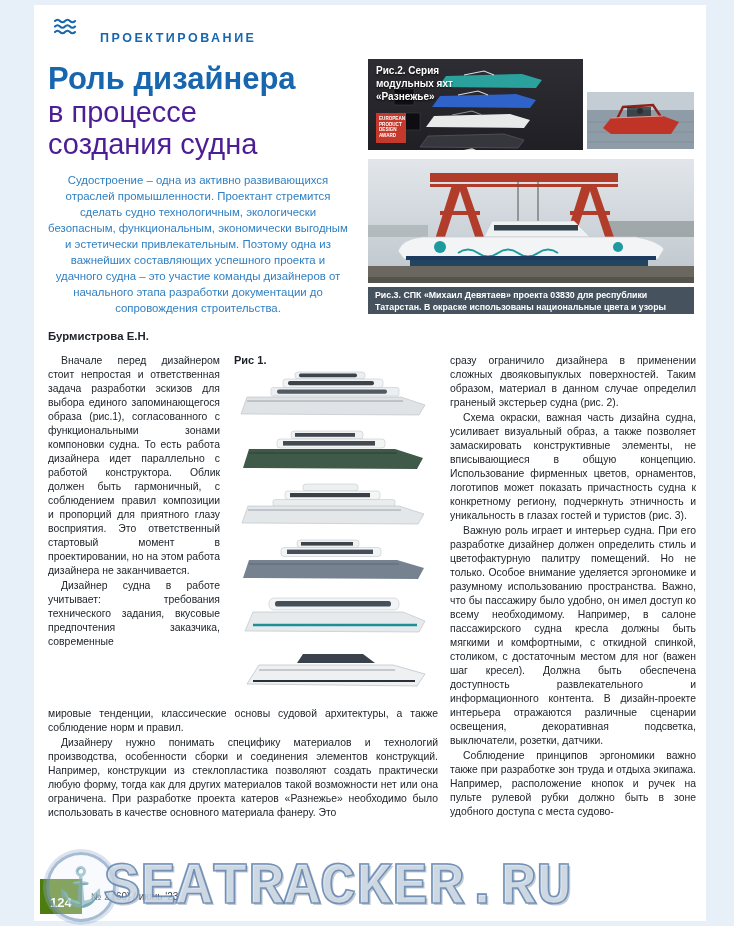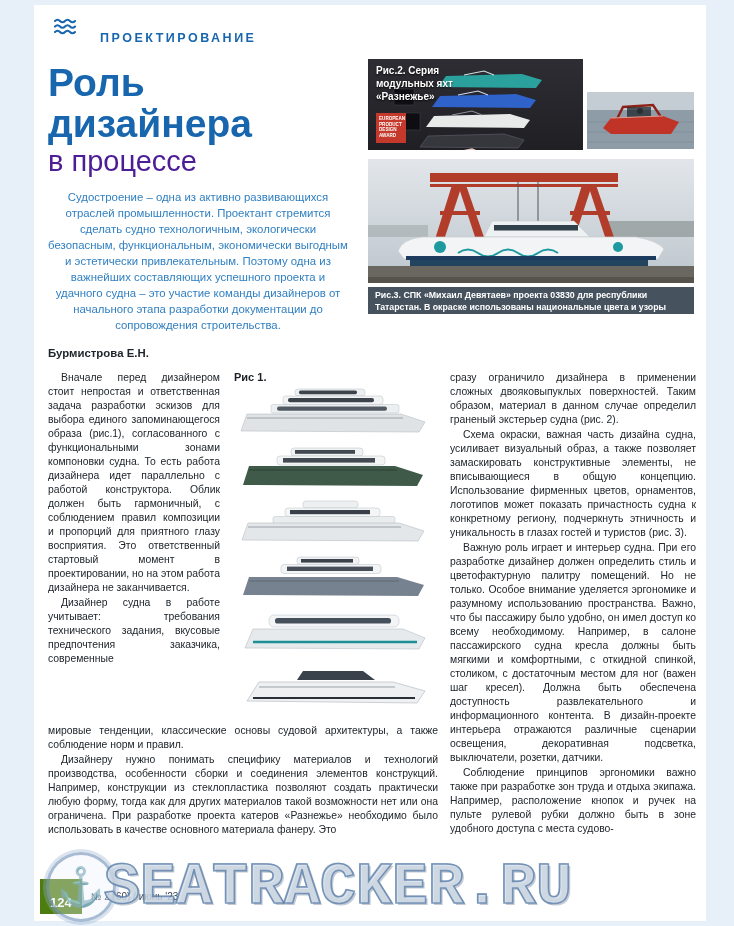--- a/index.html
+++ b/index.html
@@ -9,21 +9,21 @@
          padding:10px 10px 0 14px;box-sizing:border-box}
 
   
   .hdr{display:flex;align-items:flex-start;gap:22px;margin:2px 0 8px 6px;height:34px}
   .wave-icon{margin-top:0}
   .section-label{color:#1766ae;font-size:12.5px;font-weight:bold;letter-spacing:2.5px;margin-top:14px}
 
   
   .top{display:flex;gap:12px}
   .intro{width:308px;flex:none}
-  .t1{color:#1766ae;font-size:39px;font-weight:bold;line-height:1.05;margin:4px 0 0}
+  .t1{color:#1766ae;font-size:31px;font-weight:bold;line-height:1.05;margin:4px 0 0}
   .t2{color:#4c1d95;font-size:29px;font-weight:500;line-height:1.12}
   .lead{color:#2f7fc1;font-size:11.4px;line-height:1.4;margin-top:13px;width:300px;text-align:center}
   .author{font-weight:bold;font-size:11.4px;margin-top:13px;color:#1e242b}
 
   .figs{width:328px;flex:none;display:flex;flex-direction:column;gap:9px}
   .figrow{display:flex;gap:4px;align-items:flex-start}
   .fig2{position:relative;width:215px;height:91px;flex:none;overflow:hidden}
   .fig2cap{position:absolute;top:6px;left:8px;width:84px;color:#fff;font-weight:bold;
            font-size:10px;line-height:1.28;text-shadow:0 1px 2px rgba(0,0,0,.8)}
   .epda-badge{position:absolute;left:8px;bottom:7px;width:30px;height:30px;background:#c4392b;
@@ -80,20 +80,21 @@
           </g>
         </svg>
       </span>
       <span class="section-label">ПРОЕКТИРОВАНИЕ</span>
     </div>
 
     <div class="top">
       <div class="intro">
         <div class="t1">Роль дизайнера</div>
         <div class="t2">в процессе</div>
+        <div class="t2">создания судна</div>
         <div class="lead">Судостроение – одна из активно развивающихся отраслей промышленности. Проектант стремится сделать судно технологичным, экологически безопасным, функциональным, экономически выгодным и эстетически привлекательным. Поэтому одна из важнейших составляющих успешного проекта и удачного судна – это участие команды дизайнеров от начального этапа разработки документации до сопровождения строительства.</div>
         <div class="author">Бурмистрова Е.Н.</div>
       </div>
 
       <div class="figs">
         <div class="figrow">
           <div class="fig2">
             <svg width="215" height="123" viewBox="0 0 215 123">
               <defs>
                 <linearGradient id="g2" x1="0" y1="0" x2="0" y2="1">

